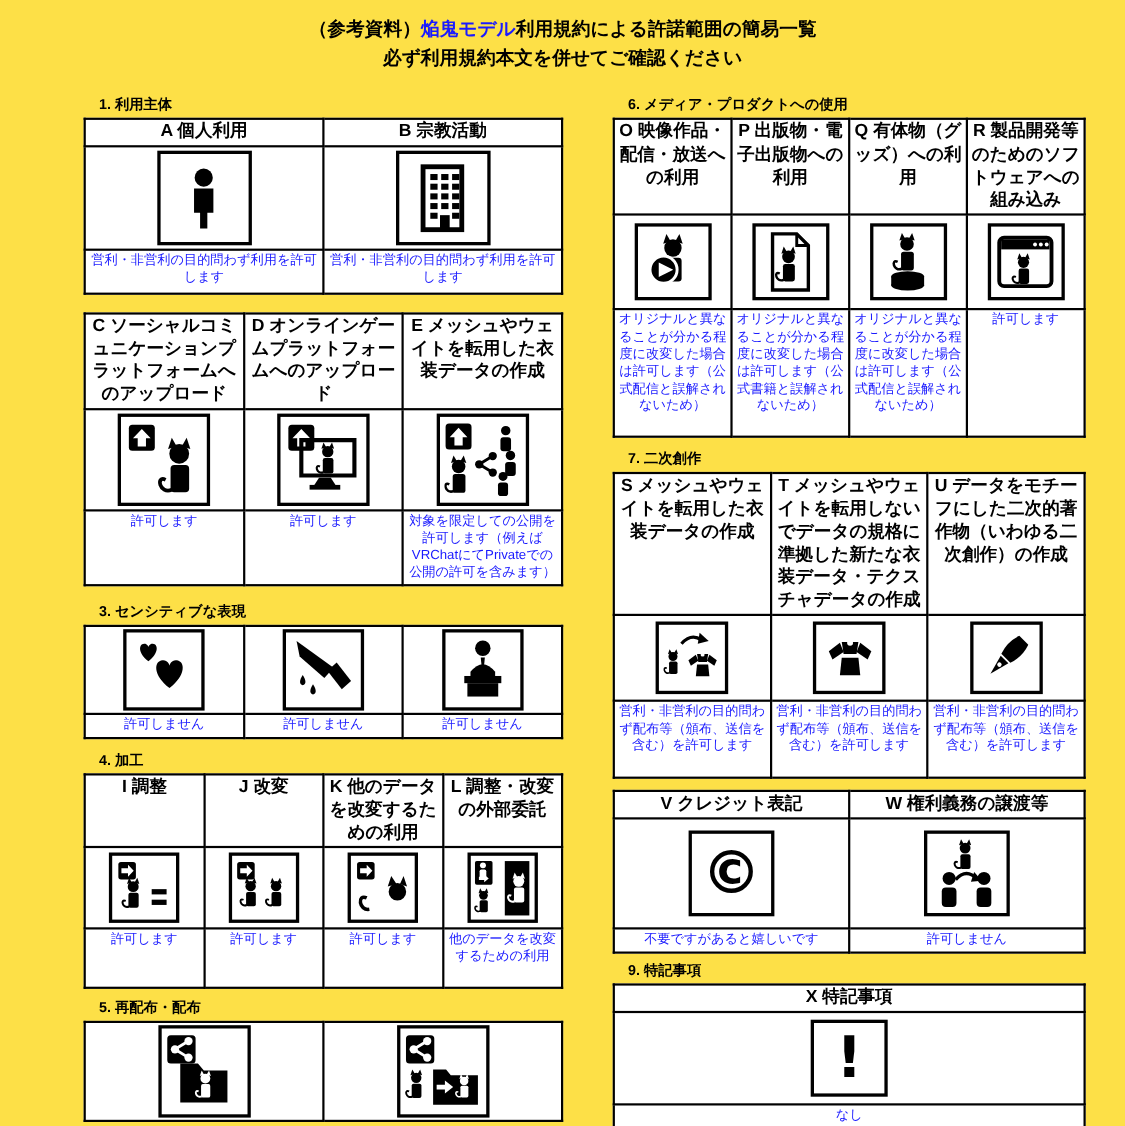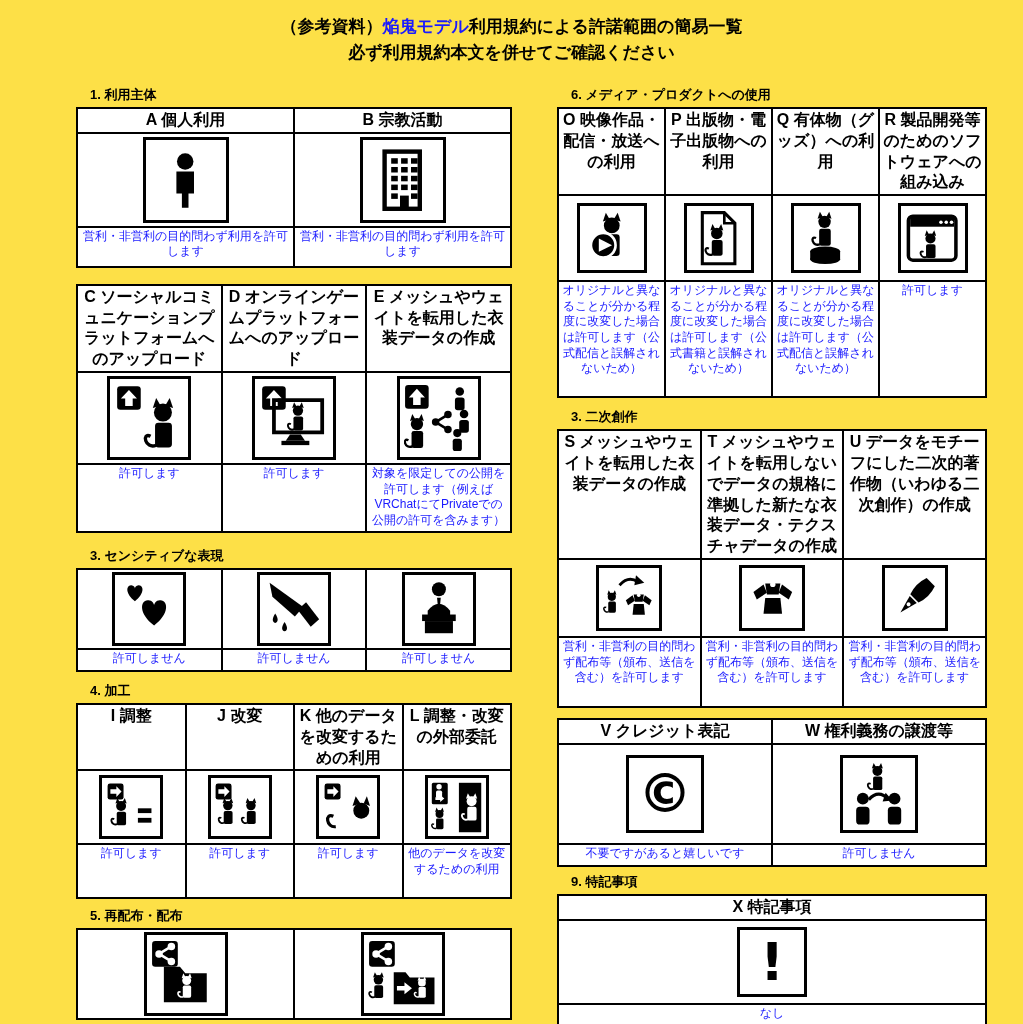--- a/index.html
+++ b/index.html
@@ -455,21 +455,21 @@
           <td class="value">オリジナルと異なることが分かる程度に改変した場合は許可します（公式配信と誤解されないため）</td>
           <td class="value">オリジナルと異なることが分かる程度に改変した場合は許可します（公式書籍と誤解されないため）</td>
           <td class="value">オリジナルと異なることが分かる程度に改変した場合は許可します（公式配信と誤解されないため）</td>
           <td class="value">許可します</td>
         </tr>
       </tbody>
         </table>
     </section>
 
     <section class="sec mb10">
-      <div class="sec-h">3. 二次創作</div>
+      <div class="sec-h">7. 二次創作</div>
       <table class="grid t7">
         <tbody>
             <tr>
           <td class="label">S メッシュやウェイトを転用した衣装データの作成</td>
           <td class="label">T メッシュやウェイトを転用しないでデータの規格に準拠した新たな衣装データ・テクスチャデータの作成</td>
           <td class="label">U データをモチーフにした二次的著作物（いわゆる二次創作）の作成</td>
         </tr>
         <tr>
           <td class="icon"><div class="pict">
                   <svg viewBox="0 0 64 64" xmlns="http://www.w3.org/2000/svg" fill="#000">

